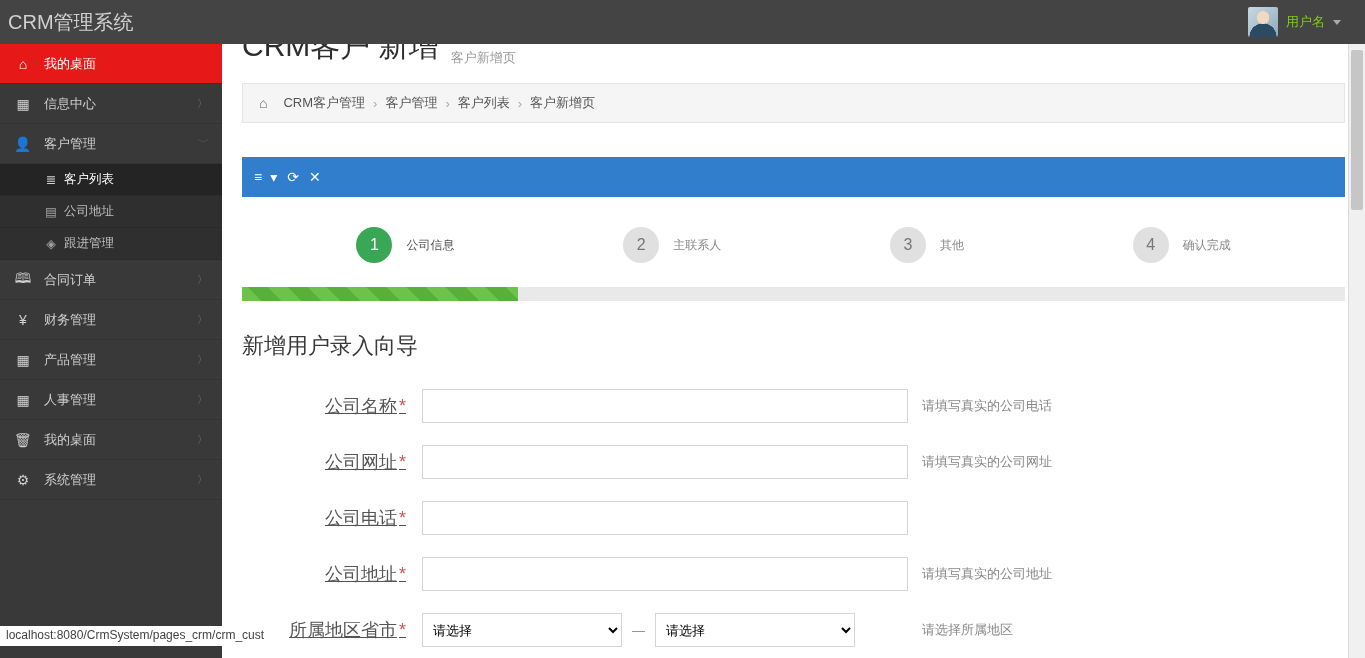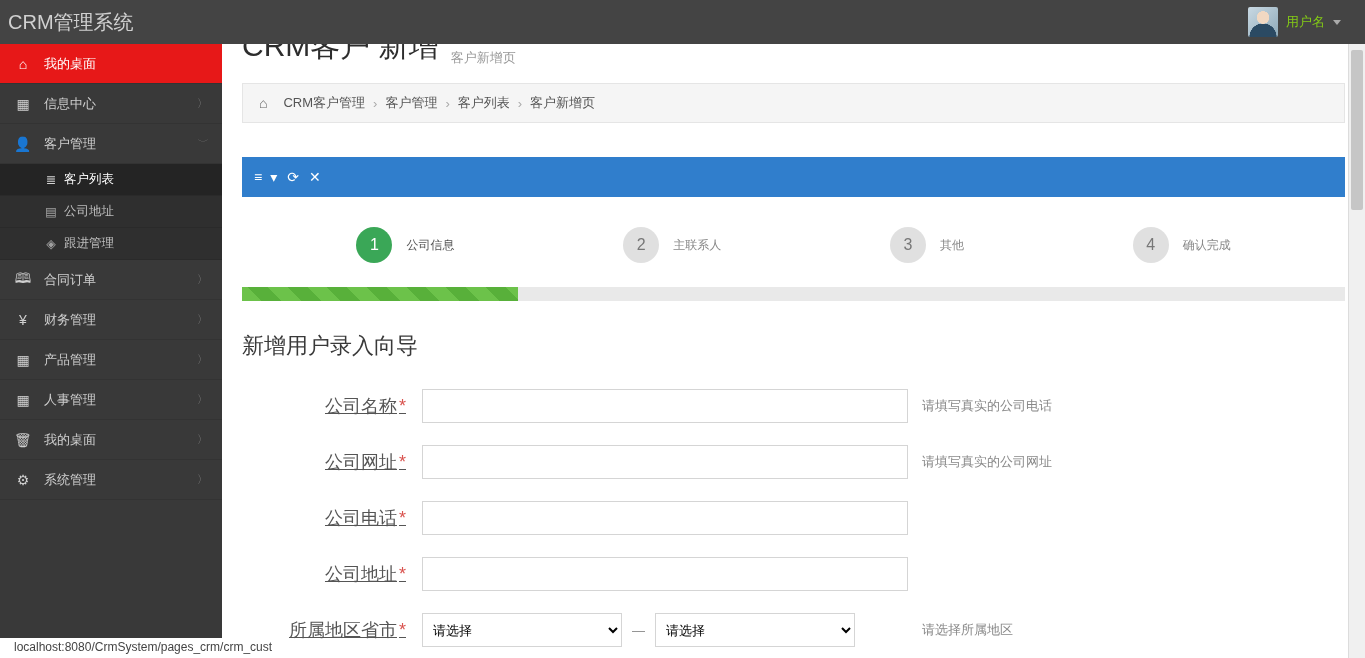--- a/index.html
+++ b/index.html
@@ -64,21 +64,21 @@
 .form-row { display: flex; align-items: center; margin-bottom: 22px; }
 .form-row .flabel { width: 180px; text-align: right; padding-right: 16px; font-size: 18px; color: #555; text-decoration: underline; }
 .form-row .flabel .req { color: #d9534f; margin-left: 2px; }
 .form-row .fctrl { width: 486px; }
 .form-row .fctrl input[type=text] { width: 100%; height: 34px; border: 1px solid #d5d5d5; padding: 0 8px; font-size: 13px; }
 .form-row .fhelp { margin-left: 14px; color: #888; font-size: 13px; flex:1; }
 .sel-row { display: flex; align-items: center; gap: 10px; }
 .sel-row select { height: 34px; border: 1px solid #d5d5d5; padding: 0 6px; width: 200px; font-size: 13px; background:#fff; }
 .dash { color: #888; }
 
-.status-bar { position: absolute; left: 0; bottom: 0; height: 20px; font-size: 12px; color: #444; padding: 2px 14px; background: #fff; }
+.status-bar { position: absolute; left: 0; bottom: 12px; height: 20px; font-size: 12px; color: #444; padding: 2px 6px; background: #fff; }
 
 
 .vscroll{position:absolute;right:0;top:44px;bottom:0;width:17px;background:#f0f0f0;border-left:1px solid #dcdcdc;}
 .vscroll .thumb{position:absolute;left:2px;right:2px;top:6px;height:160px;background:#c6c6c6;border-radius:2px;}
 </style>
 </head>
 <body>
 
 <div class="app">
 
@@ -219,20 +219,21 @@
               <div class="fctrl"><input type="text" style=""></div>
               <div class="fhelp">请填写真实的公司网址</div>
             </div>
             <div class="form-row">
               <div class="flabel">公司电话<span class="req">*</span></div>
               <div class="fctrl"><input type="text" style=""></div>
             </div>
             <div class="form-row">
               <div class="flabel">公司地址<span class="req">*</span></div>
               <div class="fctrl"><input type="text" style=""></div>
+              <div class="fhelp">请填写真实的公司地址</div>
             </div>
             <div class="form-row">
               <div class="flabel">所属地区省市<span class="req">*</span></div>
               <div class="fctrl sel-row">
       <select><option>请选择</option></select>
       <span class="dash">—</span>
       <select><option>请选择</option></select>
     </div>
               <div class="fhelp">请选择所属地区</div>
             </div>

